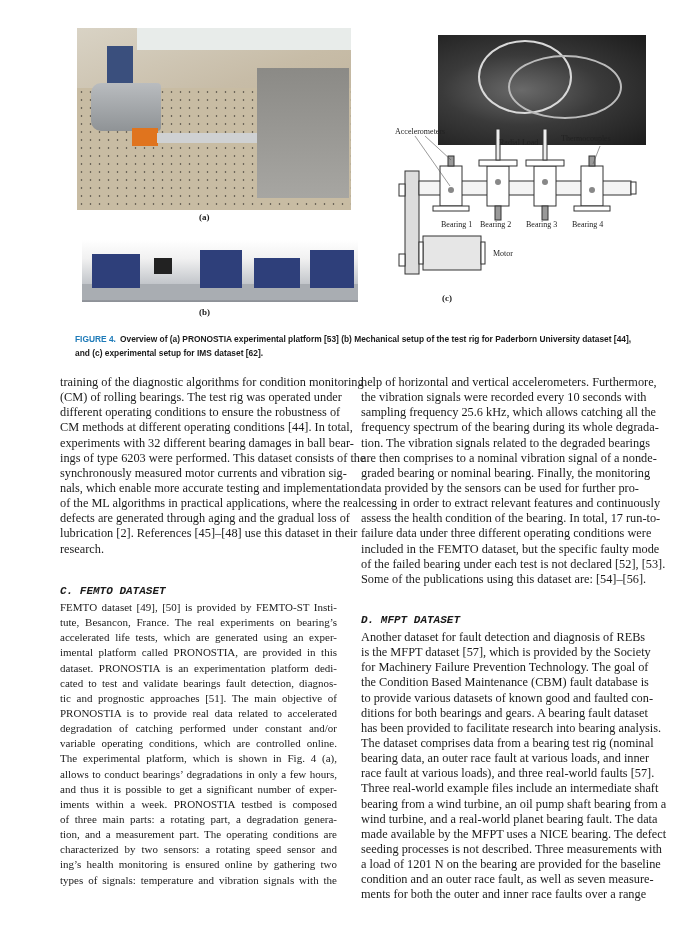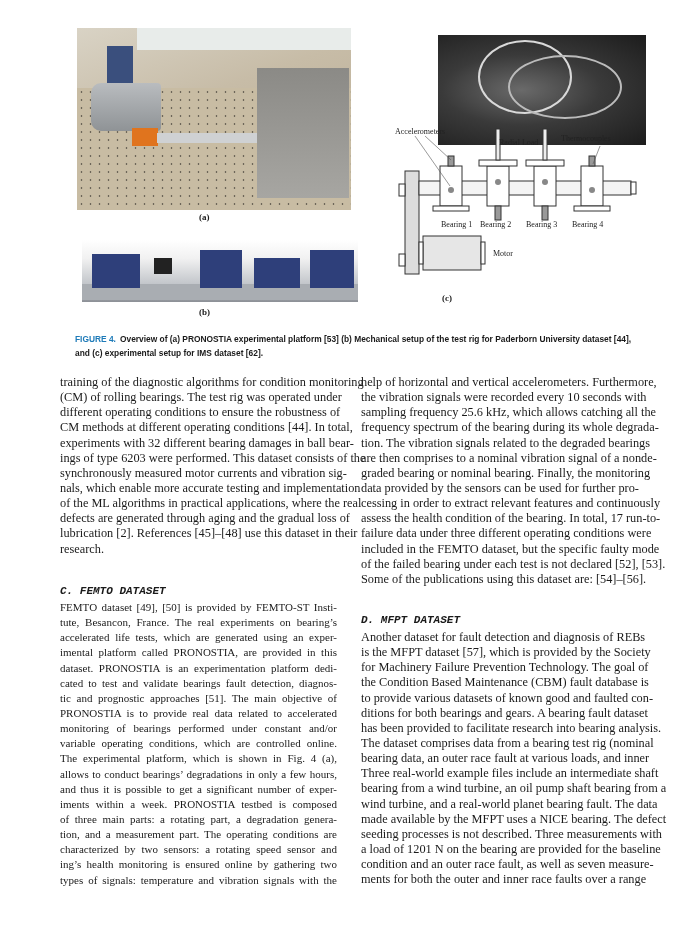--- a/index.html
+++ b/index.html
@@ -153,21 +153,21 @@
 
 <div class="col-left-2">
   <span class="line">FEMTO dataset [49], [50] is provided by FEMTO-ST Insti-</span>
   <span class="line">tute, Besancon, France. The real experiments on bearing’s</span>
   <span class="line">accelerated life tests, which are generated using an exper-</span>
   <span class="line">imental platform called PRONOSTIA, are provided in this</span>
   <span class="line">dataset. PRONOSTIA is an experimentation platform dedi-</span>
   <span class="line">cated to test and validate bearings fault detection, diagnos-</span>
   <span class="line">tic and prognostic approaches [51]. The main objective of</span>
   <span class="line">PRONOSTIA is to provide real data related to accelerated</span>
-  <span class="line">monitoring of bearings performed under constant and/or</span>
+  <span class="line">degradation of catching performed under constant and/or</span>
   <span class="line">variable operating conditions, which are controlled online.</span>
   <span class="line">The experimental platform, which is shown in Fig. 4 (a),</span>
   <span class="line">allows to conduct bearings’ degradations in only a few hours,</span>
   <span class="line">and thus it is possible to get a significant number of exper-</span>
   <span class="line">iments within a week. PRONOSTIA testbed is composed</span>
   <span class="line">of three main parts: a rotating part, a degradation genera-</span>
   <span class="line">tion, and a measurement part. The operating conditions are</span>
   <span class="line">characterized by two sensors: a rotating speed sensor and</span>
   <span class="line">ing’s health monitoring is ensured online by gathering two</span>
   <span class="line">types of signals: temperature and vibration signals with the</span>
@@ -195,20 +195,21 @@
 <div class="col-right-2">
   <span class="line">Another dataset for fault detection and diagnosis of REBs</span>
   <span class="line">is the MFPT dataset [57], which is provided by the Society</span>
   <span class="line">for Machinery Failure Prevention Technology. The goal of</span>
   <span class="line">the Condition Based Maintenance (CBM) fault database is</span>
   <span class="line">to provide various datasets of known good and faulted con-</span>
   <span class="line">ditions for both bearings and gears. A bearing fault dataset</span>
   <span class="line">has been provided to facilitate research into bearing analysis.</span>
   <span class="line">The dataset comprises data from a bearing test rig (nominal</span>
   <span class="line">bearing data, an outer race fault at various loads, and inner</span>
+  <span class="line">race fault at various loads), and three real-world faults [57].</span>
   <span class="line">Three real-world example files include an intermediate shaft</span>
   <span class="line">bearing from a wind turbine, an oil pump shaft bearing from a</span>
   <span class="line">wind turbine, and a real-world planet bearing fault. The data</span>
   <span class="line">made available by the MFPT uses a NICE bearing. The defect</span>
   <span class="line">seeding processes is not described. Three measurements with</span>
   <span class="line">a load of 1201 N on the bearing are provided for the baseline</span>
   <span class="line">condition and an outer race fault, as well as seven measure-</span>
   <span class="line">ments for both the outer and inner race faults over a range</span>
 </div>
 

